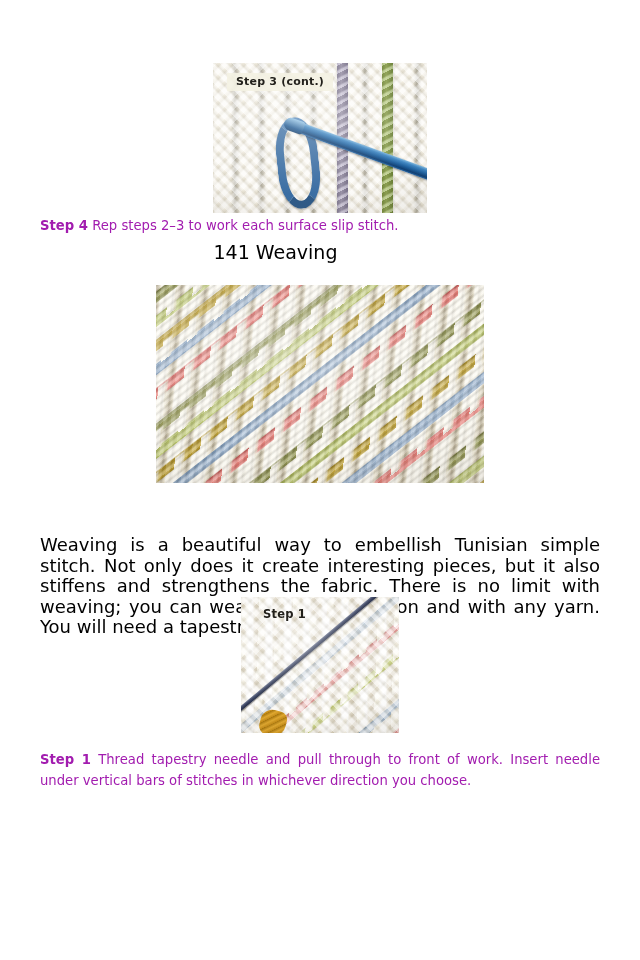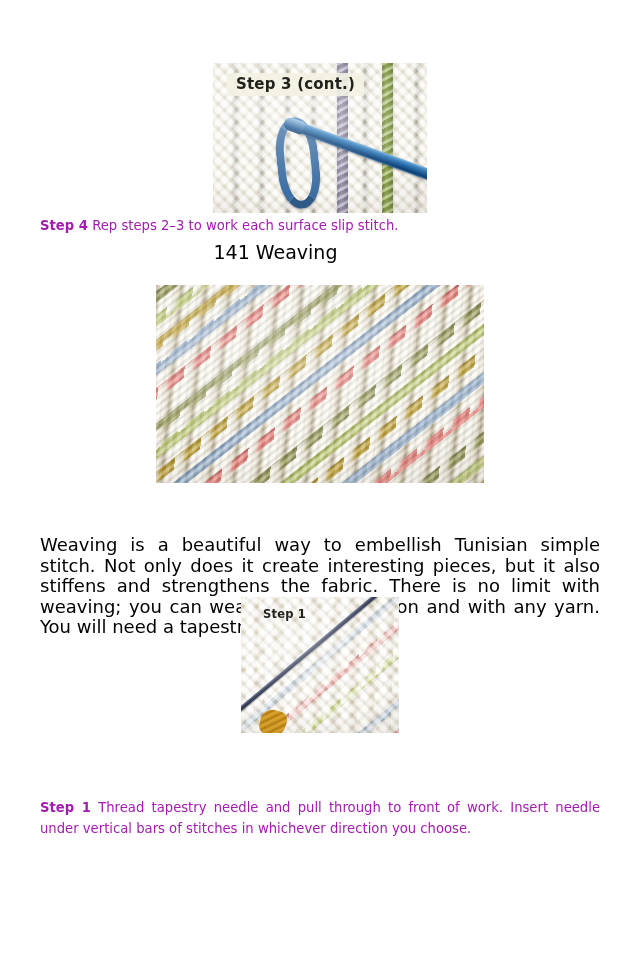--- a/index.html
+++ b/index.html
@@ -310,38 +310,38 @@
     font-size: 18px;
     line-height: 20.5px;
     text-align: justify;
     color: #000;
     margin-top: 40px;
   }
 
   #cap-step4 { top: 216px; }
   #heading    { top: 240px; }
   #para-intro { top: 495px; }
-  #cap-step1  { top: 750px; margin-top: 48px; }
+  #cap-step1  { top: 750px; }
 </style>
 </head>
 <body>
 
 <div class="page">
 
   <div class="figure" id="fig-step3">
     <div class="photo">
       <div class="ground open"></div>
       <div class="vtex"></div>
       <div class="chainline chain-lav"></div>
       <div class="chainline chain-grn"></div>
       <div class="loop"></div>
       <div class="hook"></div>
       <div class="shade"></div>
     </div>
-    <div class="photo-label banner" style="left:14px; top:10px; font-size:15px;">Step 3 (cont.)</div>
+    <div class="photo-label banner" style="left:14px; top:10px; font-size:11px;">Step 3 (cont.)</div>
   </div>
 
   <div class="caption" id="cap-step4">
     <b>Step 4</b><span> Rep steps 2–3 to work each surface slip stitch.</span>
   </div>
 
   <div class="section-heading" id="heading">141 Weaving</div>
 
   <div class="figure" id="fig-weave">
     <div class="photo">

